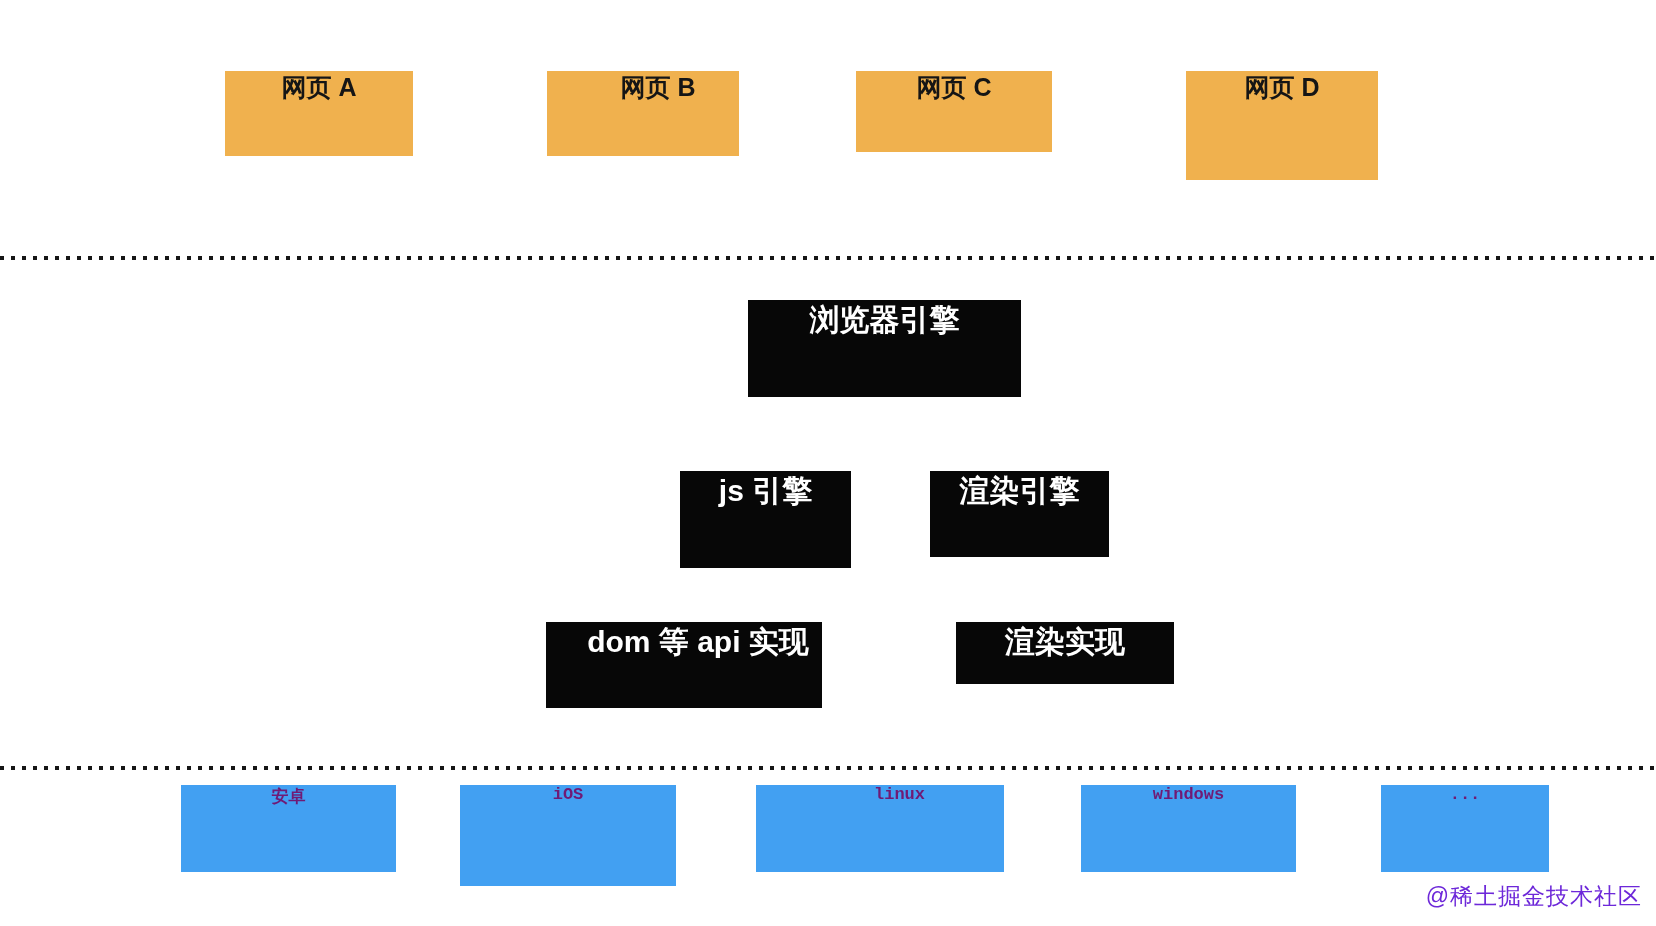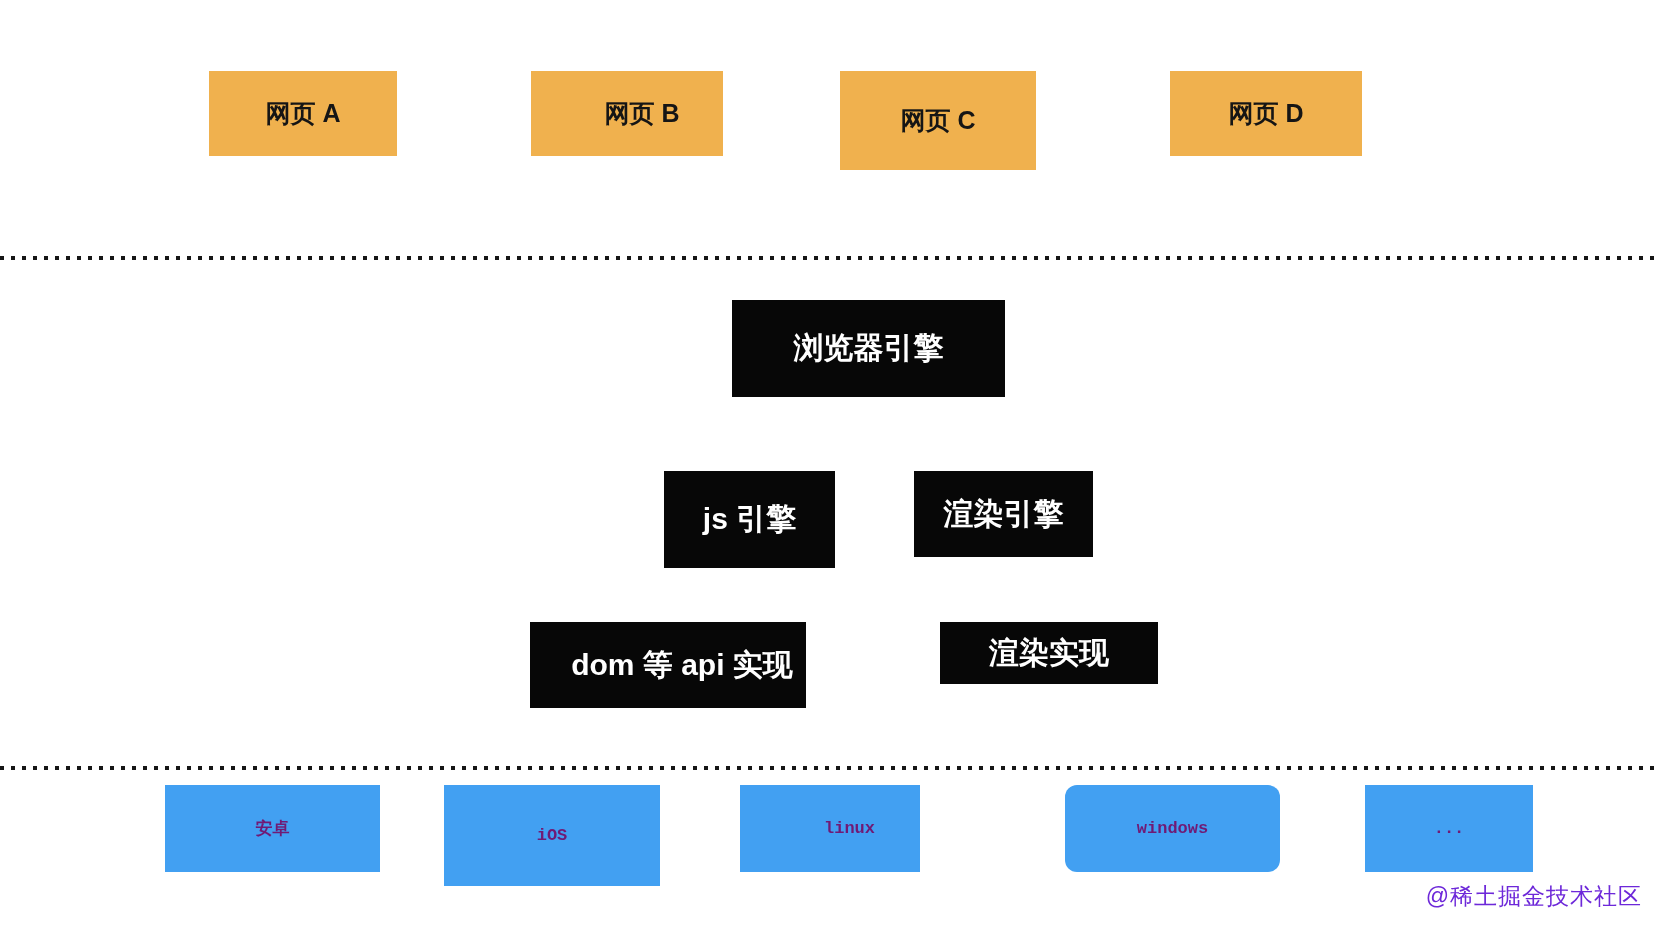--- a/index.html
+++ b/index.html
@@ -9,25 +9,26 @@
     font-family: "Liberation Sans", "DejaVu Sans", sans-serif;
     overflow: hidden;
   }
   .canvas {
     position: relative;
     width: 1656px; height: 926px;
     background: #ffffff;
   }
   .box {
     position: absolute;
-    display: flex; align-items: center; justify-content: center;
+    display: flex; align-items: flex-start; justify-content: center;
     font-weight: bold;
     box-sizing: border-box;
     text-align: center;
     white-space: nowrap;
+    margin-left: 16px;
   }
   .webpage { background: #f0b14e; color: #151515; font-size: 25px; }
   .engine  { background: #070707; color: #ffffff; font-size: 30px; }
   .os      { background: #42a0f2; color: #701a75; font-size: 17px; font-family: Liberation Mono, monospace; }
   .dotted {
     position: absolute; left: 0; width: 1656px; height: 4px;
     background: repeating-linear-gradient(to right, #161616 0 4px, transparent 4px 11px);
   }
   .watermark {
     position: absolute; right: 14px; bottom: 14px;
@@ -38,24 +39,24 @@
 <body>
 
 <div class="canvas">
 
   <div class="box webpage" style="left:209px; top:71px; width:188px; height:85px;">
     <span>网页 A</span>
   </div>
   <div class="box webpage" style="left:531px; top:71px; width:192px; height:85px;padding-left:30px;">
     <span>网页 B</span>
   </div>
-  <div class="box webpage" style="left:840px; top:71px; width:196px; height:99px;">
+  <div class="box webpage" style="left:840px; top:71px; width:196px; height:81px;">
     <span>网页 C</span>
   </div>
-  <div class="box webpage" style="left:1170px; top:71px; width:192px; height:85px;">
+  <div class="box webpage" style="left:1170px; top:71px; width:192px; height:109px;">
     <span>网页 D</span>
   </div>
 
   <div class="dotted" style="top:256px;"></div>
 
   <div class="box engine" style="left:732px; top:300px; width:273px; height:97px;">
     <span>浏览器引擎</span>
   </div>
 
   <div class="box engine" style="left:664px; top:471px; width:171px; height:97px;">
@@ -73,24 +74,24 @@
   </div>
 
   <div class="dotted" style="top:766px;"></div>
 
   <div class="box os" style="left:165px; top:785px; width:215px; height:87px;">
     <span>安卓</span>
   </div>
   <div class="box os" style="left:444px; top:785px; width:216px; height:101px;">
     <span>iOS</span>
   </div>
-  <div class="box os" style="left:740px; top:785px; width:180px; height:87px;padding-left:39px;">
+  <div class="box os" style="left:740px; top:785px; width:248px; height:87px;padding-left:39px;">
     <span>linux</span>
   </div>
-  <div class="box os" style="left:1065px; top:785px; width:215px; height:87px;border-radius:12px;">
+  <div class="box os" style="left:1065px; top:785px; width:215px; height:87px;">
     <span>windows</span>
   </div>
   <div class="box os" style="left:1365px; top:785px; width:168px; height:87px;">
     <span>...</span>
   </div>
 
   <div class="watermark">@稀土掘金技术社区</div>
 
 </div>
 

